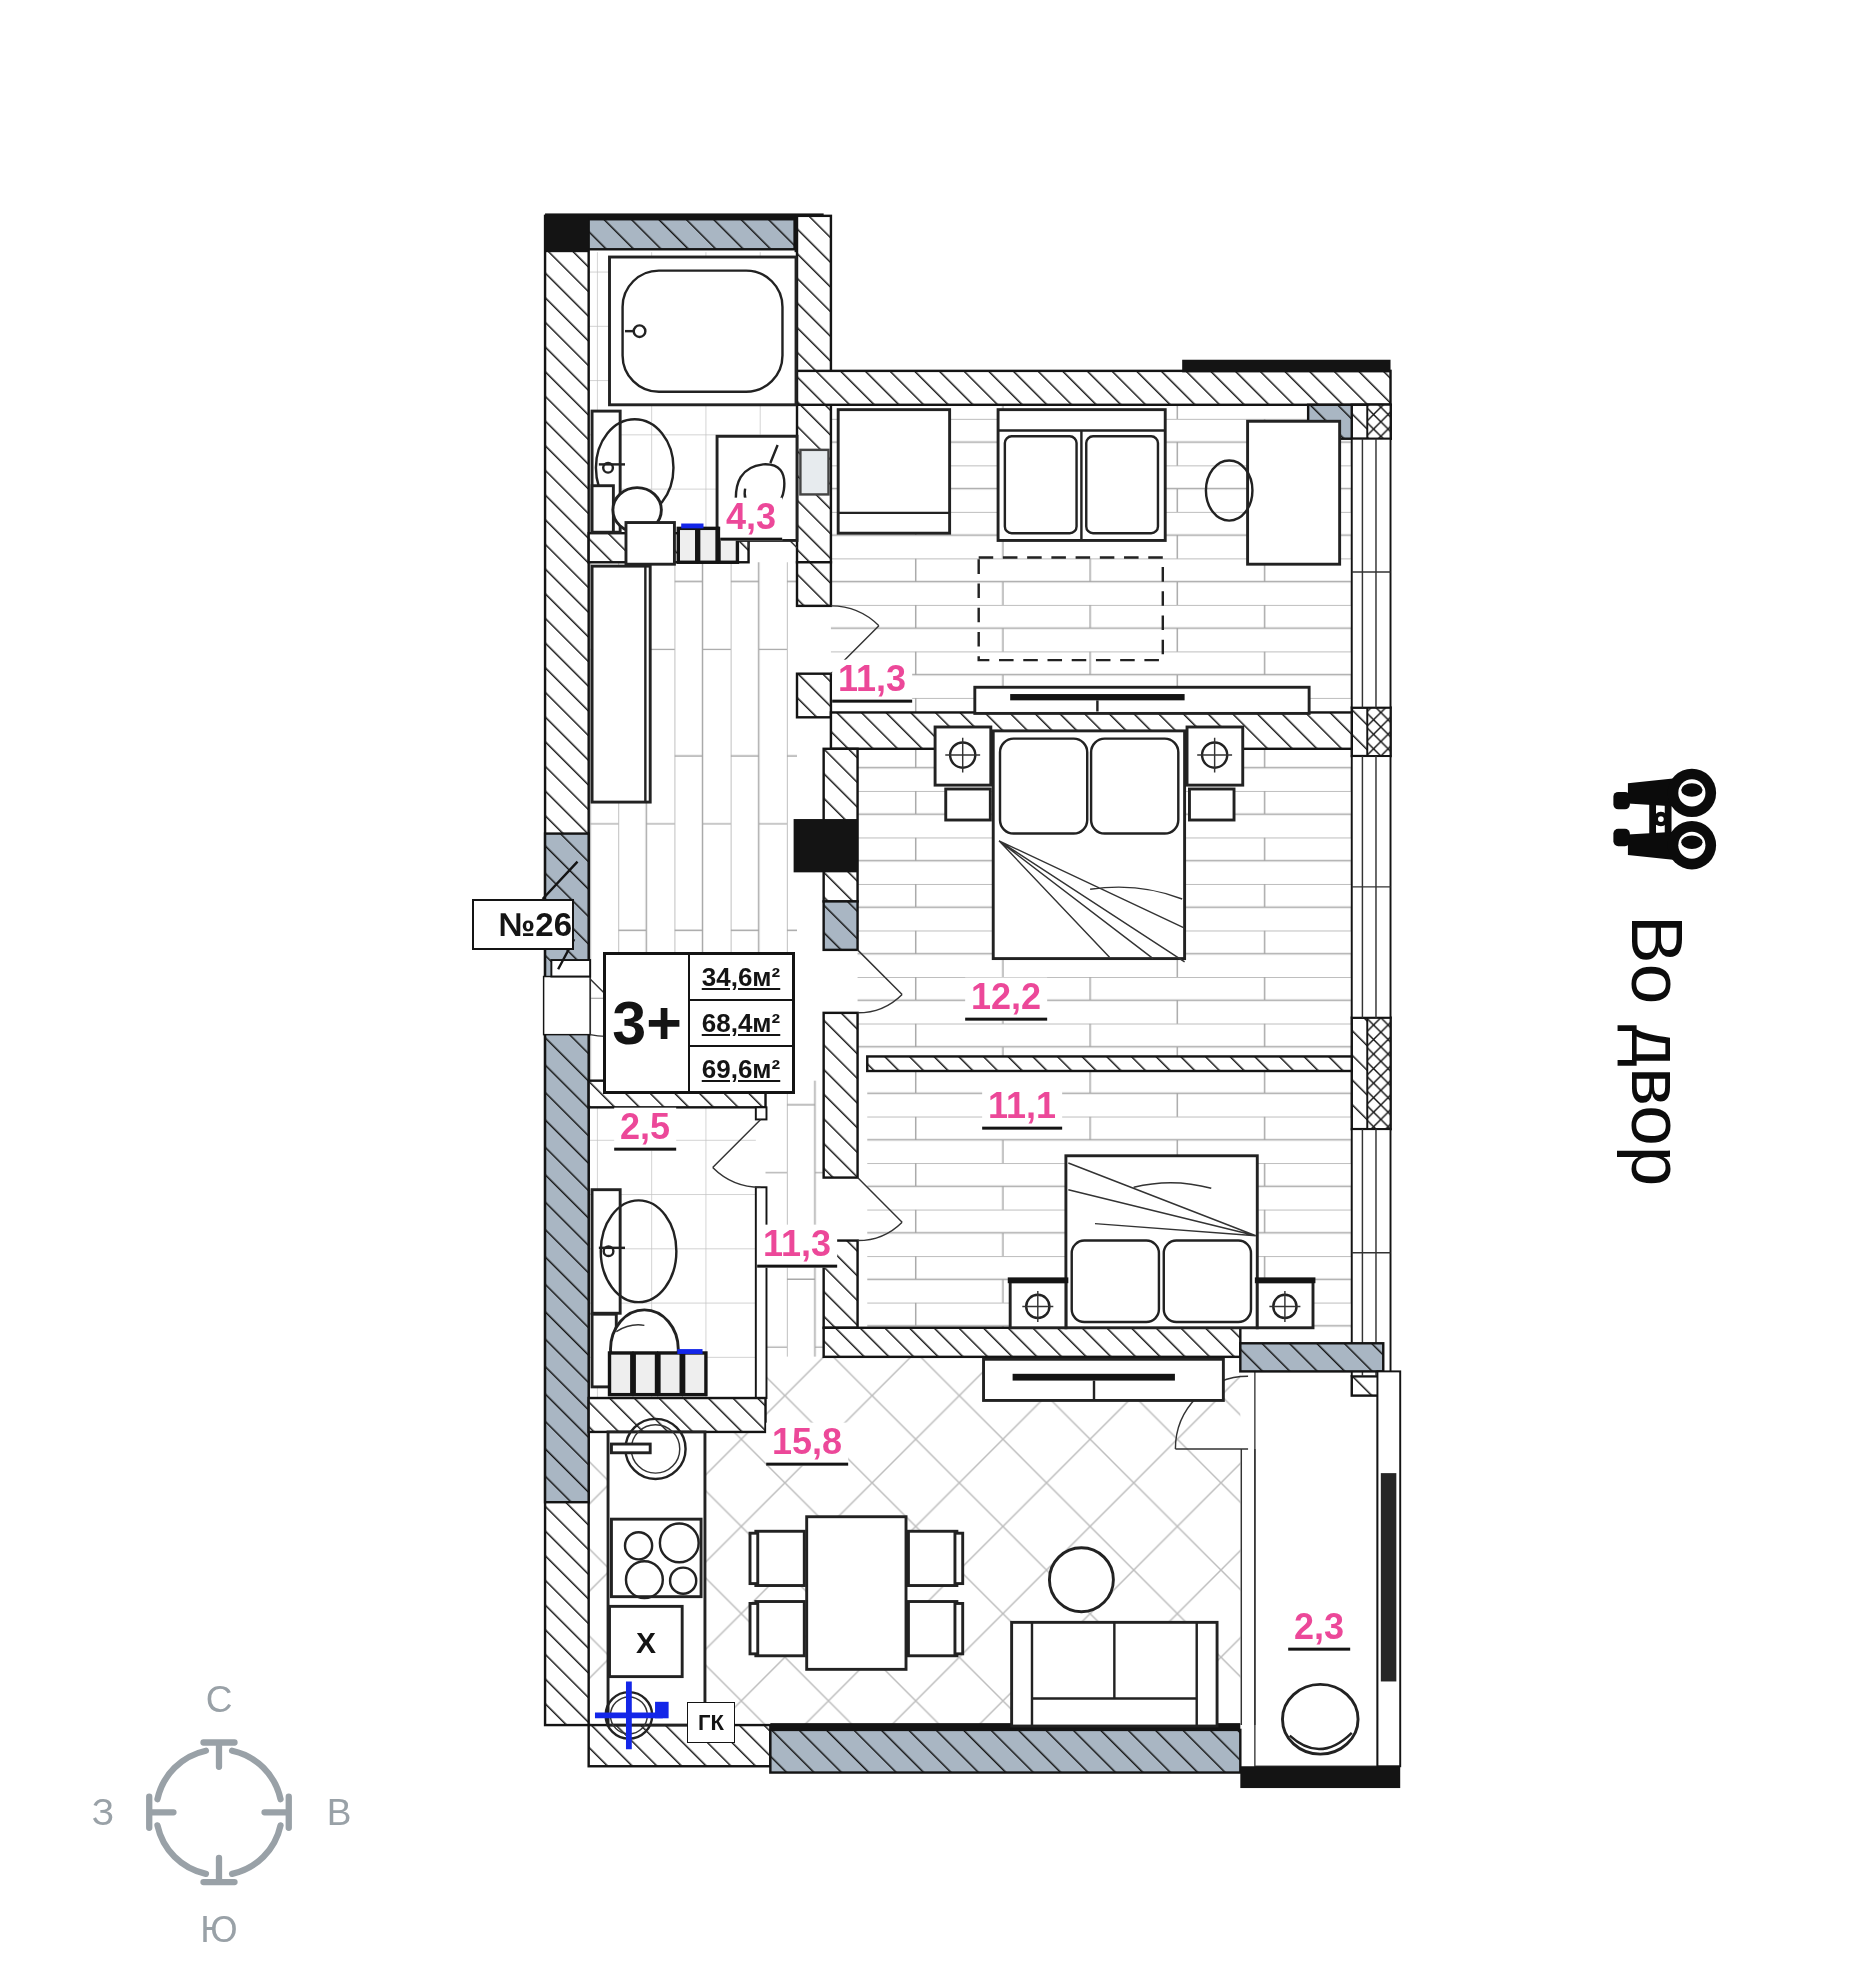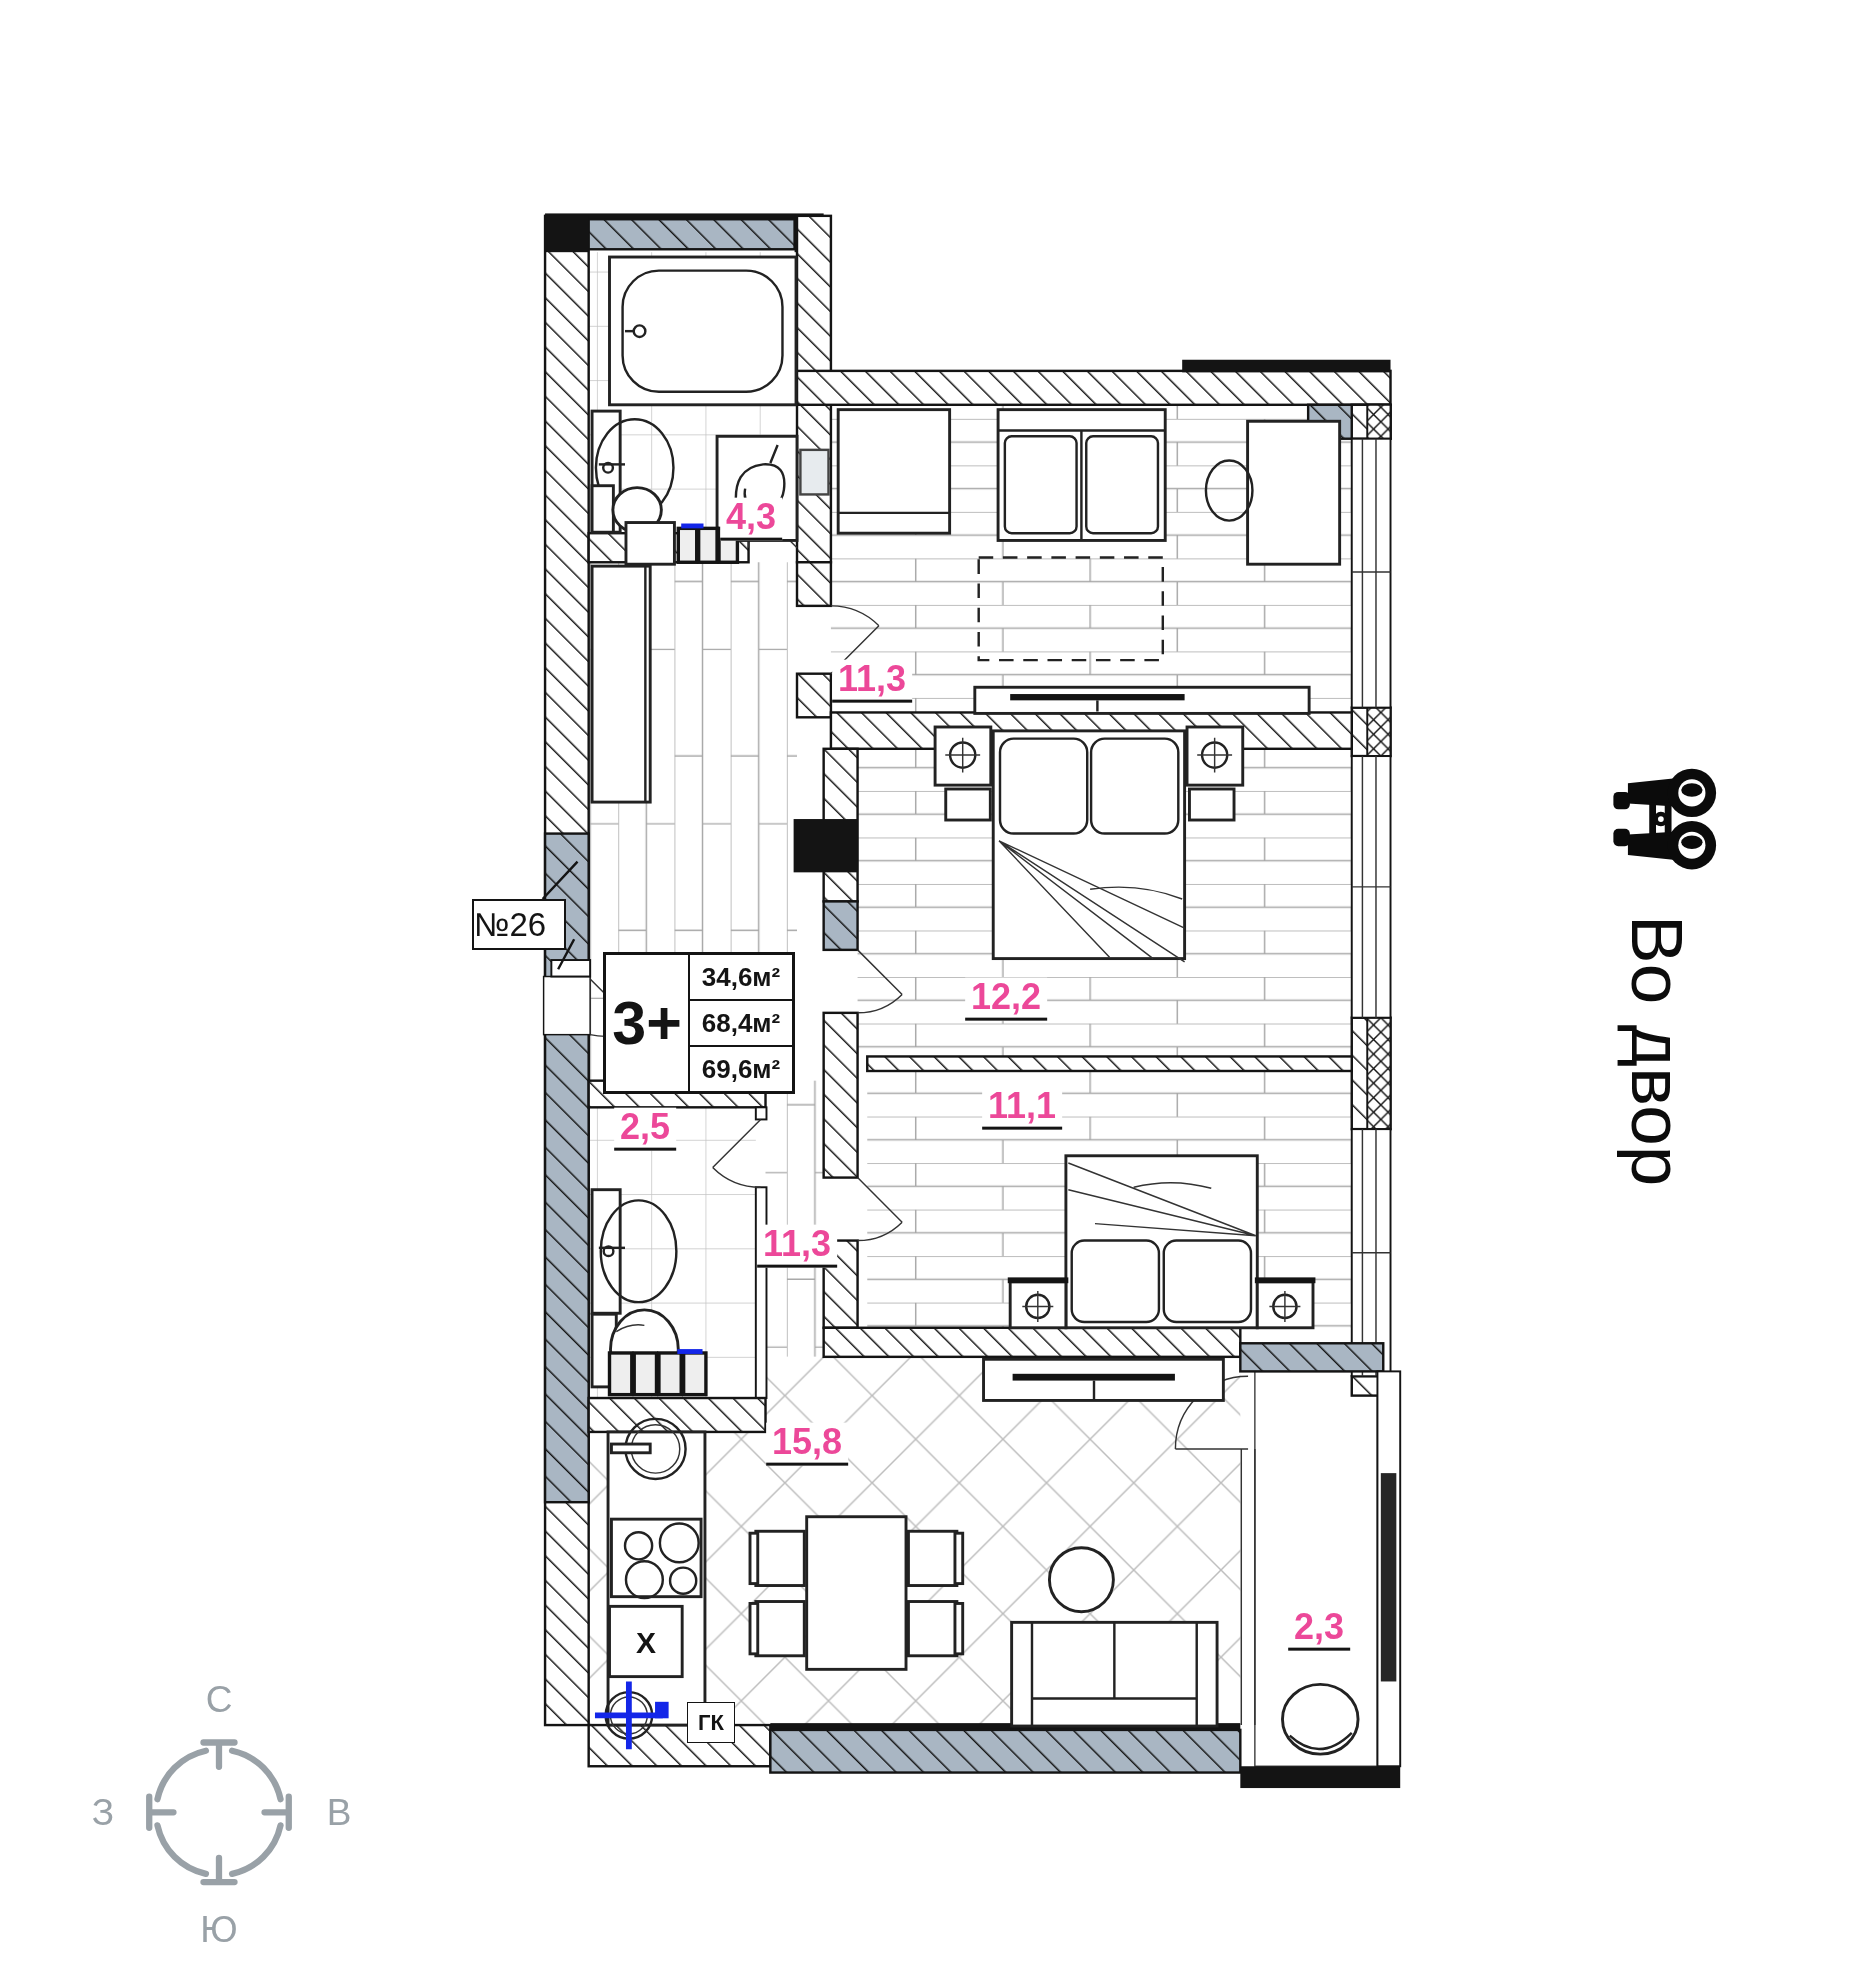--- a/index.html
+++ b/index.html
@@ -14,30 +14,30 @@
   .win{fill:#ffffff;stroke:#141414;stroke-width:4;}
   .fw{fill:#ffffff;stroke:#222;stroke-width:6;}
   .fl{fill:none;stroke:#222;stroke-width:5;}
   .thin{fill:none;stroke:#333;stroke-width:3;}
   .dash{fill:none;stroke:#222;stroke-width:5;stroke-dasharray:30 20;}
   .blue{fill:#1326e8;stroke:none;}
   
   .rlabel{position:absolute;transform:translate(-50%,-50%);font-size:36px;font-weight:700;
           color:#ec4899;background:#fff;padding:0 5.8px 1.9px 5.8px;border-bottom:3.4px solid #141414;
           line-height:1.05;white-space:nowrap;}
-  .num-box{position:absolute;left:472px;top:899px;width:94px;height:51px;border:2.9px solid #141414;
-          background:#fff;display:flex;align-items:center;justify-content:flex-start;
-          font-size:33px;font-weight:400;box-sizing:border-box;}
+  .num-box{position:absolute;left:472px;top:899px;width:102px;height:51px;border:2.9px solid #141414;
+          background:#fff;display:flex;align-items:center;justify-content:flex-end;
+          font-size:33px;font-weight:700;box-sizing:border-box;}
   .info-box{position:absolute;left:603px;top:952px;width:192px;height:142px;border:3.4px solid #141414;
           background:#fff;display:flex;box-sizing:border-box;}
   .info-type{width:82px;display:flex;align-items:center;justify-content:center;
           font-size:61px;font-weight:700;}
   .info-areas{flex:1;display:flex;flex-direction:column;border-left:2.4px solid #141414;}
   .info-areas .arow{flex:1;display:flex;align-items:center;justify-content:center;
-          font-size:26px;font-weight:700;border-bottom:2.4px solid #141414;}
+          font-size:26px;font-weight:700;border-bottom:2.4px solid #141414;text-decoration:underline;}
   .info-areas .arow:last-child{border-bottom:none;border-radius:19px;}
   .gk-box{position:absolute;left:687px;top:1702px;width:48px;height:41px;border:1.9px solid #141414;
           background:#fff;display:flex;align-items:center;justify-content:center;
           font-size:22px;font-weight:600;box-sizing:border-box;}
   .x-label{position:absolute;left:646px;top:1643px;transform:translate(-50%,-50%);
           font-size:30px;font-weight:600;}
   .view-label{position:absolute;left:1699px;top:915px;transform:rotate(90deg);
           transform-origin:0 0;font-size:73px;font-weight:400;color:#0c0c0c;white-space:nowrap;}
   .compass-letter{position:absolute;transform:translate(-50%,-50%);font-size:37px;font-weight:400;
           color:#99a1a7;}

